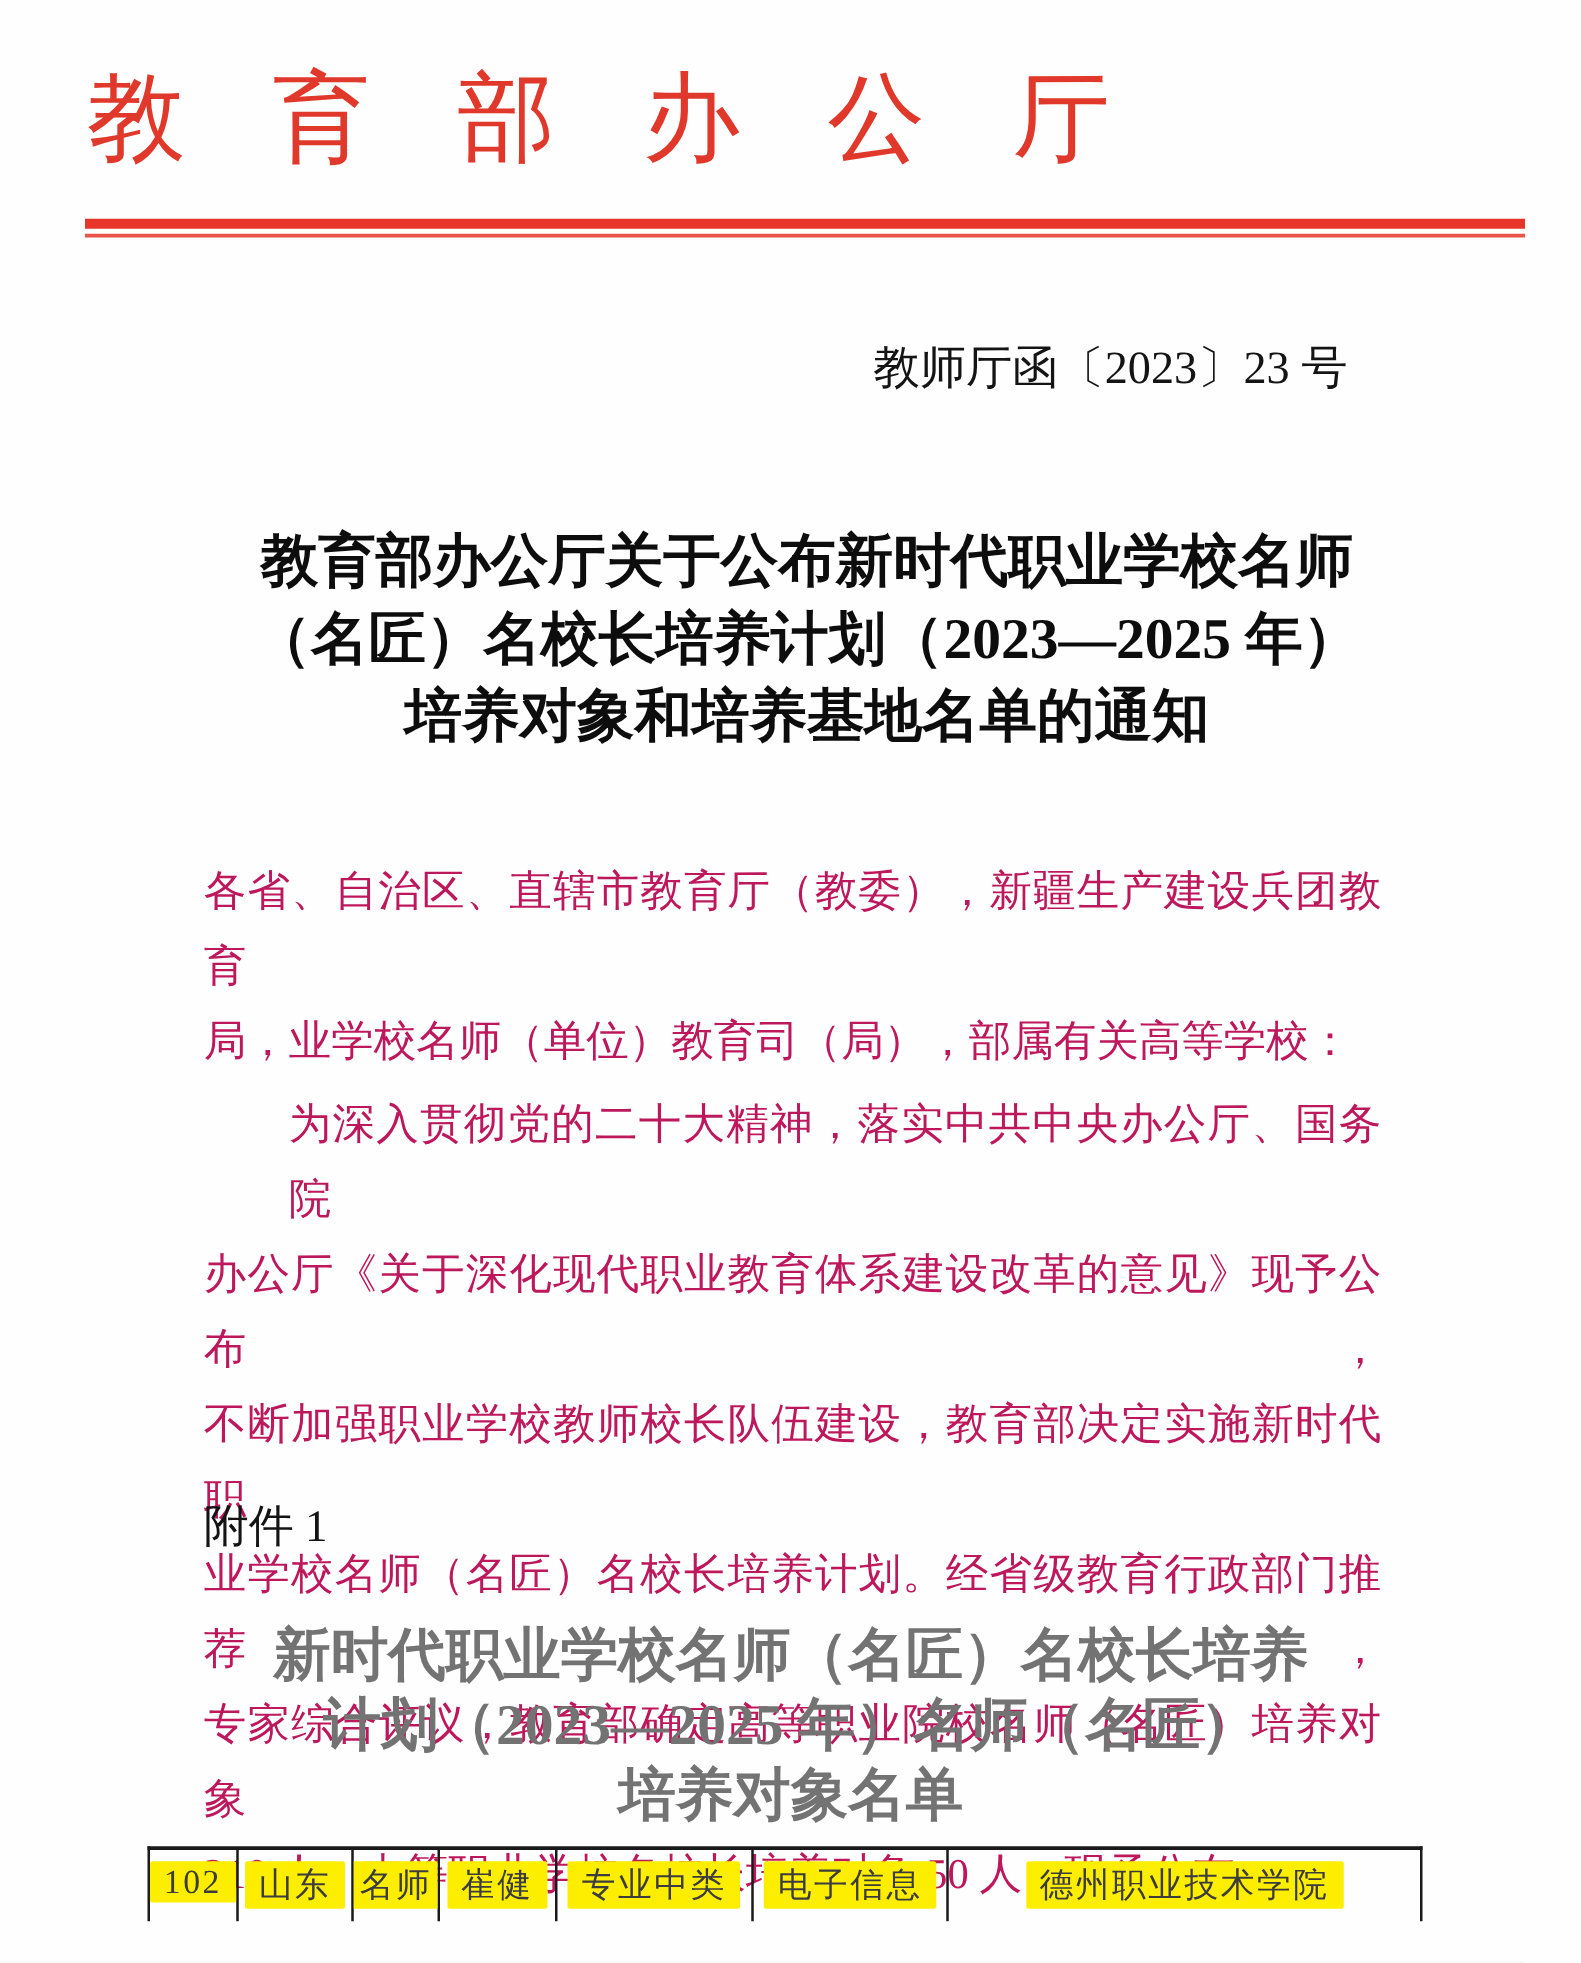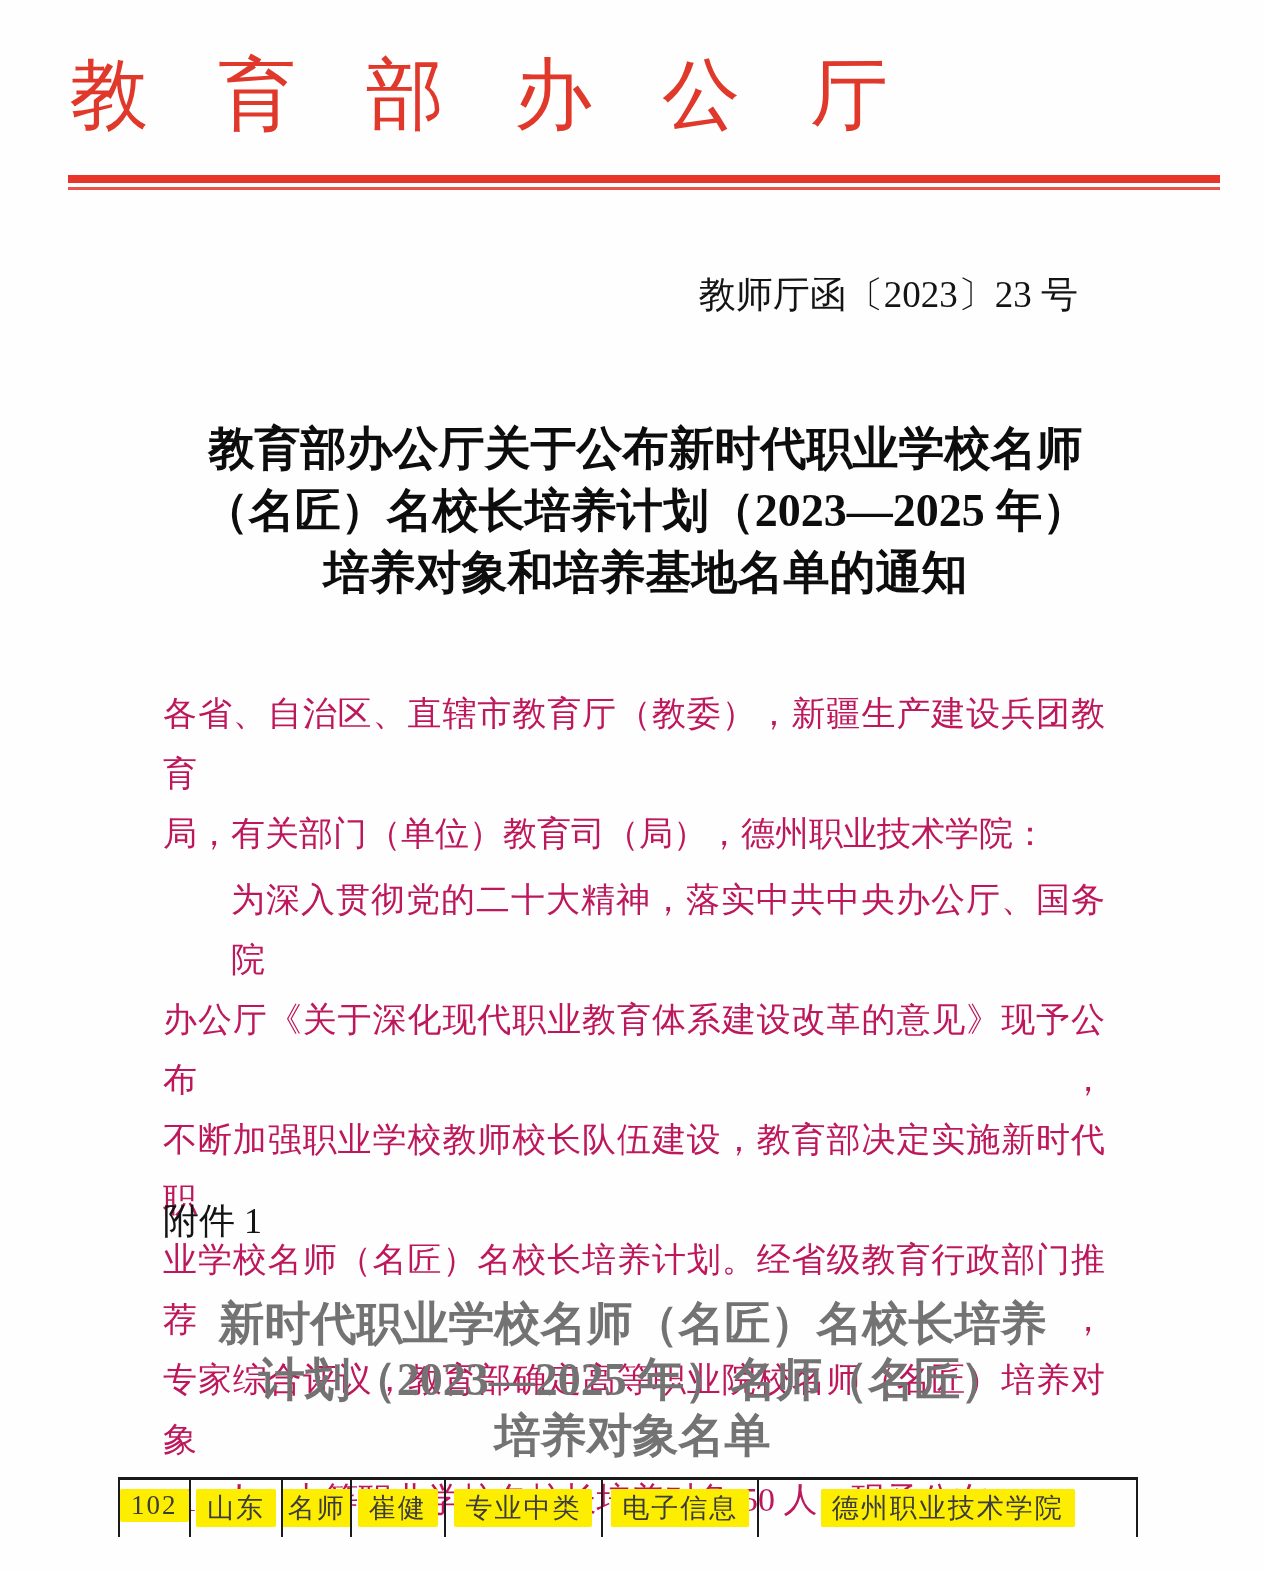--- a/index.html
+++ b/index.html
@@ -130,21 +130,21 @@
 
   <div class="main-title">
     <div>教育部办公厅关于公布新时代职业学校名师</div>
     <div>（名匠）名校长培养计划（2023—2025 年）</div>
     <div>培养对象和培养基地名单的通知</div>
   </div>
 
   <div class="body-text">
     <div class="para1">
       <div class="line">各省、自治区、直辖市教育厅（教委），新疆生产建设兵团教育</div>
-      <div class="line no-just">局，有关部门（单位）教育司（局），德州职业技术学院：</div>
+      <div class="line no-just">局，业学校名师（单位）教育司（局），部属有关高等学校：</div>
     </div>
     <div class="para2">
       <div class="line indent">为深入贯彻党的二十大精神，落实中共中央办公厅、国务院</div>
       <div class="line">办公厅《关于深化现代职业教育体系建设改革的意见》现予公布，</div>
       <div class="line">不断加强职业学校教师校长队伍建设，教育部决定实施新时代职</div>
       <div class="line">业学校名师（名匠）名校长培养计划。经省级教育行政部门推荐，</div>
       <div class="line">专家综合评议，教育部确定高等职业院校名师（名匠）培养对象</div>
       <div class="line no-just">210 人、中等职业学校名校长培养对象 50 人，现予公布。</div>
     </div>
   </div>

